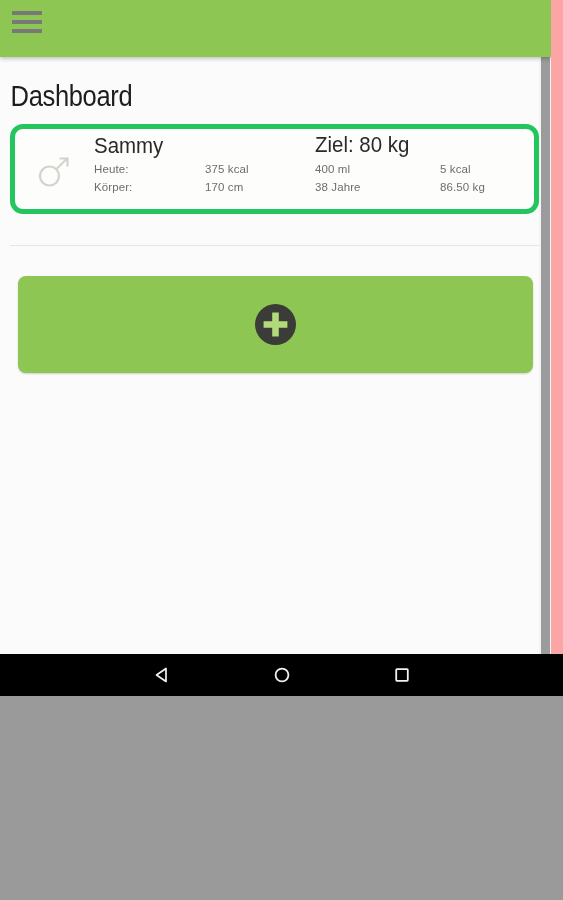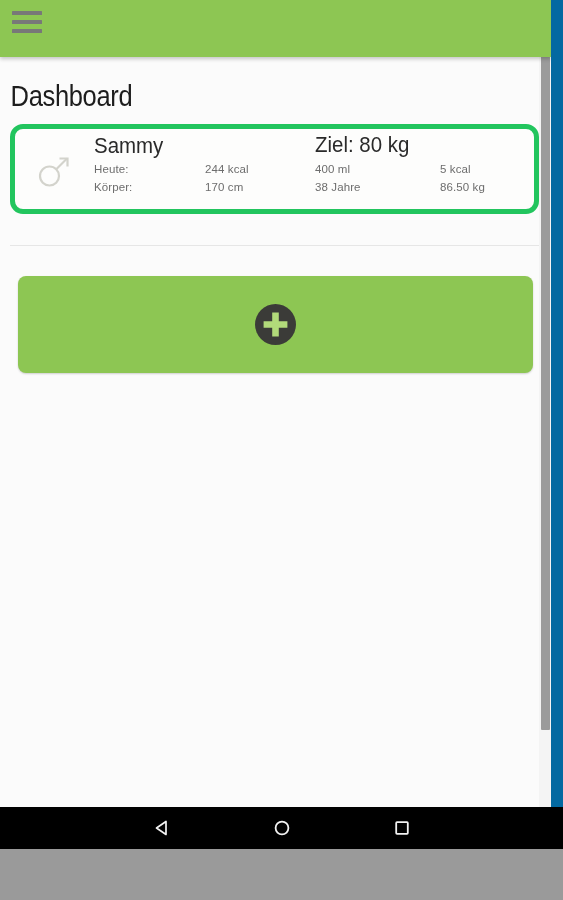--- a/index.html
+++ b/index.html
@@ -11,22 +11,22 @@
     width: 563px;
     height: 900px;
     overflow: hidden;
     font-family: "Liberation Sans", sans-serif;
     -webkit-font-smoothing: antialiased;
   }
 
   #screen {
     position: relative;
     width: 563px;
-    height: 849px;
-    background: #0369a1;
+    height: 696px;
+    background: #fca5a5;
     overflow: hidden;
   }
 
   
   #app {
     position: absolute;
     left: 0;
     top: 0;
     width: 551px;
     height: 858px;
@@ -254,21 +254,21 @@
 
         <div id="card-body">
           <div class="card-heads">
             <div id="user-name">Sammy</div>
             <div id="goal-text">Ziel: 80 kg</div>
           </div>
 
           <div class="stats-grid">
             <div class="stat-row">
               <span class="c-label">Heute:</span>
-              <span class="c-v1">244 kcal</span>
+              <span class="c-v1">375 kcal</span>
               <span class="c-v2">400 ml</span>
               <span class="c-v3">5 kcal</span>
             </div>
             <div class="stat-row">
               <span class="c-label">Körper:</span>
               <span class="c-v1">170 cm</span>
               <span class="c-v2">38 Jahre</span>
               <span class="c-v3">86.50 kg</span>
             </div>
           </div>

